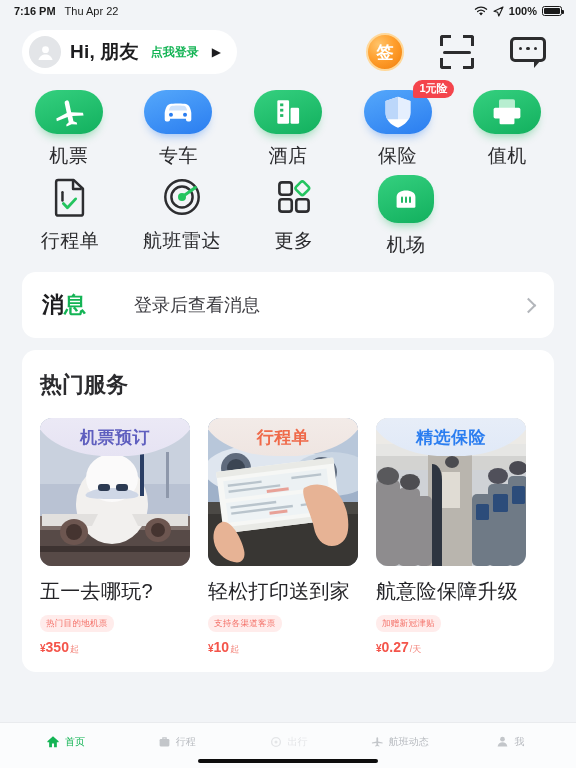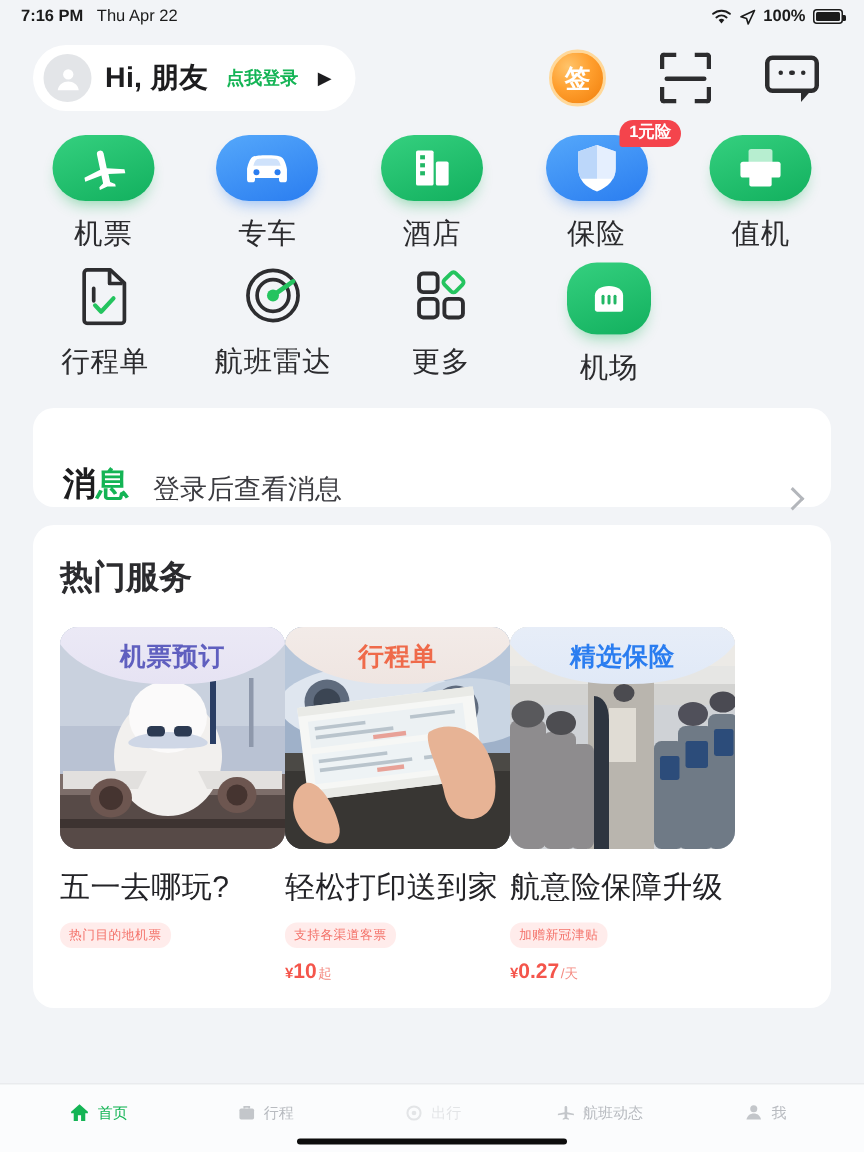--- a/index.html
+++ b/index.html
@@ -76,32 +76,32 @@
   .badge {
     position: absolute; top: -10px; right: -22px;
     background: #f4444c; color: #fff; font-size: 11px; font-weight: 600;
     border-radius: 9px 9px 9px 2px; padding: 2px 6px; white-space: nowrap;
     line-height: 1.25;
   }
 
   
   .msg-card {
     margin: 14px 22px 0 22px; background: #fff; border-radius: 14px;
-    height: 66px; display: flex; align-items: flex-end; padding: 0 20px;
+    height: 66px; display: flex; align-items: center; padding: 0 20px; gap: 32px;
   }
   .msg-title { font-size: 22px; font-weight: 700; letter-spacing: 0; }
   .msg-title .b { color: #1d1d1f; }
   .msg-title .g { color: #14b455; }
   .msg-sub { font-size: 18px; color: #3c3c41; margin-left: 16px; }
   .chev { margin-left: auto; width: 11px; height: 11px; border-right: 2px solid #b3b6bb; border-top: 2px solid #b3b6bb; transform: rotate(45deg); }
 
   
   .hot-card { margin: 12px 22px 0 22px; background: #fff; border-radius: 14px; padding: 20px 18px 16px 18px; }
   .hot-title { font-size: 22px; font-weight: 700; color: #2b2b2e; }
-  .hot-list { display: flex; margin-top: 18px; }
+  .hot-list { display: flex; gap: 18px; margin-top: 18px; }
   .svc { width: 150px; }
   .svc-img {
     width: 150px; height: 148px; border-radius: 12px; position: relative;
     overflow: hidden; background: #cfd6e2;
   }
   .svc-img .hero { position: absolute; inset: 0; }
   .svc-tag {
     position: absolute; left: 0; right: 0; top: 8px; text-align: center;
     font-size: 17px; font-weight: 700; letter-spacing: .5px; z-index: 4;
   }
@@ -329,20 +329,23 @@
             <ellipse cx="118" cy="112" rx="7" ry="7" fill="#453430"></ellipse>
             <rect x="100" y="18" width="4" height="60" fill="#2a3e64"></rect>
             <rect x="126" y="34" width="3" height="46" fill="#8e98ab"></rect>
             <rect x="0" y="128" width="150" height="6" fill="#3d3331"></rect>
           </svg>
           <div class="svc-hood" style="background:linear-gradient(180deg,#eceaf6 0%,#e6e3f3 100%)"></div>
           <div class="svc-tag" style="color:#5f5fbf">机票预订</div>
         </div>
         <div class="svc-name">五一去哪玩?</div>
         <span class="svc-pill">热门目的地机票</span>
+        <div class="svc-price">
+          <span class="yen">¥</span><span>350</span><small>起</small>
+        </div>
       </div>
 
       <div class="svc">
         <div class="svc-img">
           <svg class="hero" viewBox="0 0 150 148" preserveAspectRatio="xMidYMid slice">
             <rect width="150" height="148" fill="#9fb1c9"></rect>
             <rect y="0" width="150" height="54" fill="#b8c7da"></rect>
             <ellipse cx="58" cy="52" rx="62" ry="26" fill="#dfe6ef"></ellipse>
             <ellipse cx="124" cy="56" rx="40" ry="22" fill="#c9d5e3"></ellipse>
             <circle cx="28" cy="50" r="15" fill="#5f6b7d"></circle>

